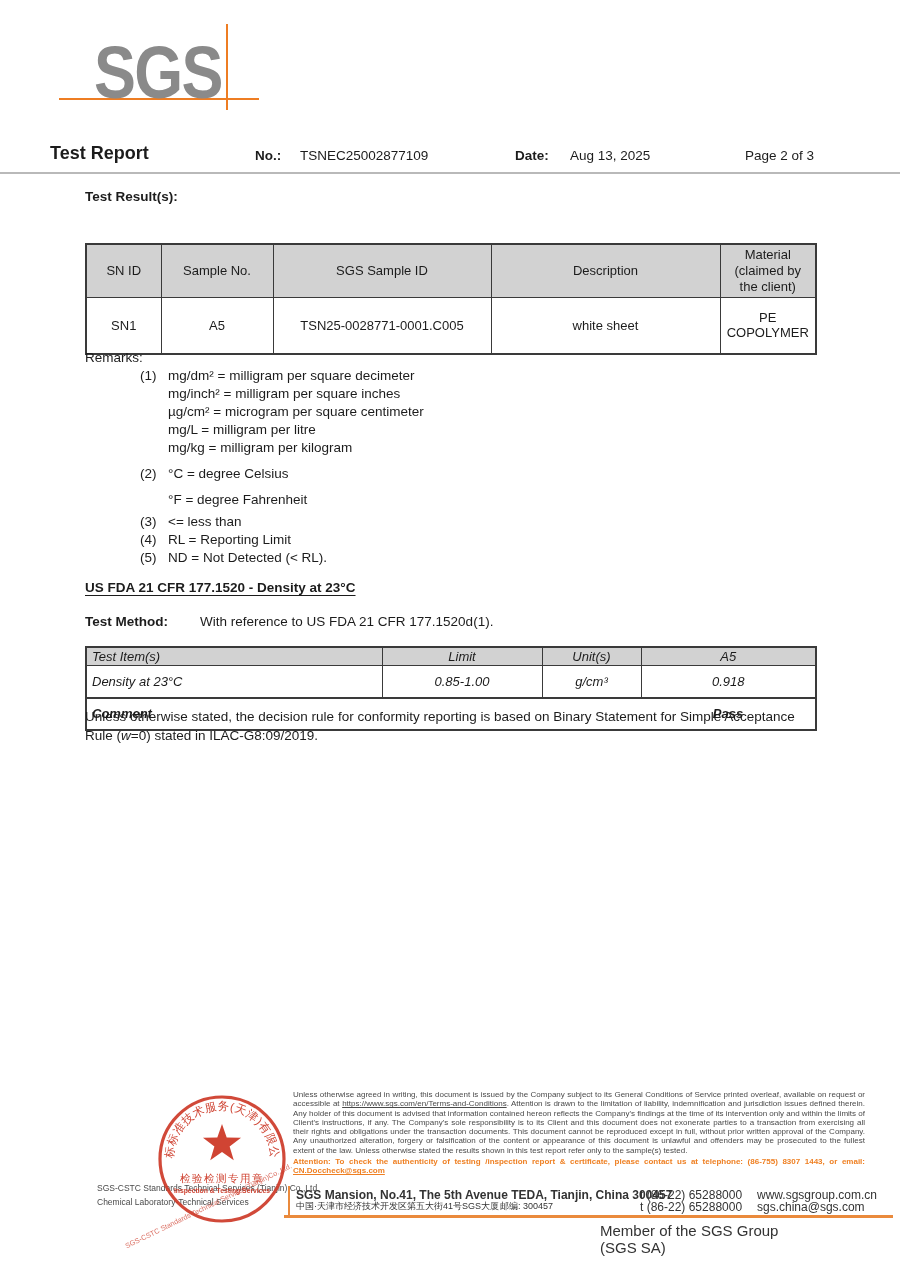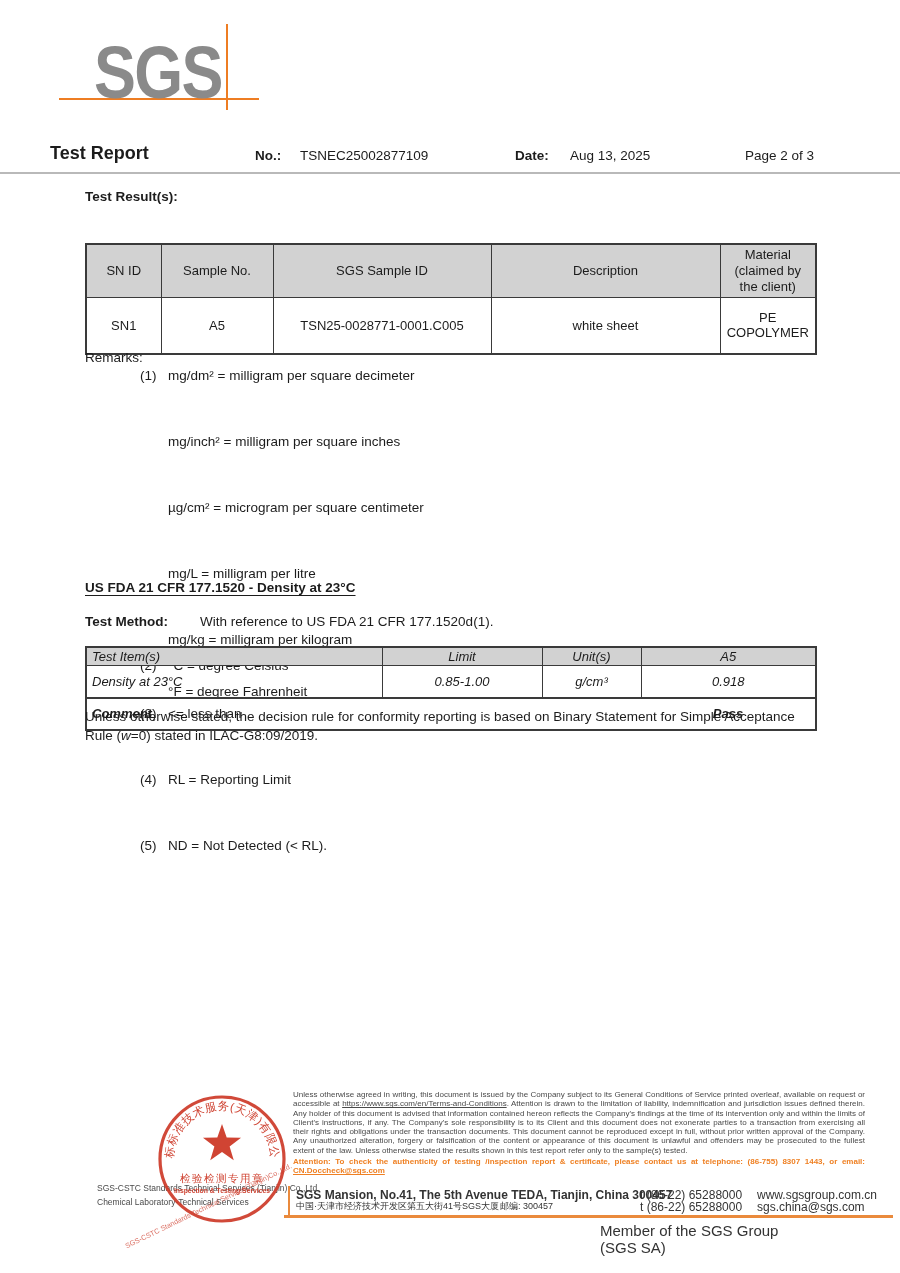--- a/index.html
+++ b/index.html
@@ -37,21 +37,21 @@
   .part-table td { height:56px; }
   .res-table { top:646px;font-style:italic; }
   .res-table th { background:#d2d2d2; font-weight:normal; height:18px; padding:1px 5px; }
   .res-table td { height:32px; padding:1px 5px; }
   .cell-left { text-align:left !important; }
   .comment-row td { font-weight:bold; border-left:none; border-right:none; }
   .comment-row { border-top:2px solid #3a3a3a; }
 
   
   .remarks { position:absolute; left:85px; top:350px; width:730px; font-size:13.5px; }
-  .remark-row { display:flex; line-height:18px;margin-top:48px; }
+  .remark-row { display:flex; line-height:18px; }
   .rnum { width:28px; margin-left:55px; flex:0 0 auto; }
   .rtxt { flex:1; }
   .mt8 { margin-top:8px; } .mt4 { margin-top:4px; }
 
   
   .fda-head { position:absolute; left:85px; top:580px; font-size:13.5px; font-weight:bold;
               text-decoration:underline; text-underline-offset:3px; }
   .tm-lab { position:absolute; left:85px; top:614px; font-size:13.5px; font-weight:bold; }
   .tm-val { position:absolute; left:200px; top:614px; font-size:13.5px; }
 

